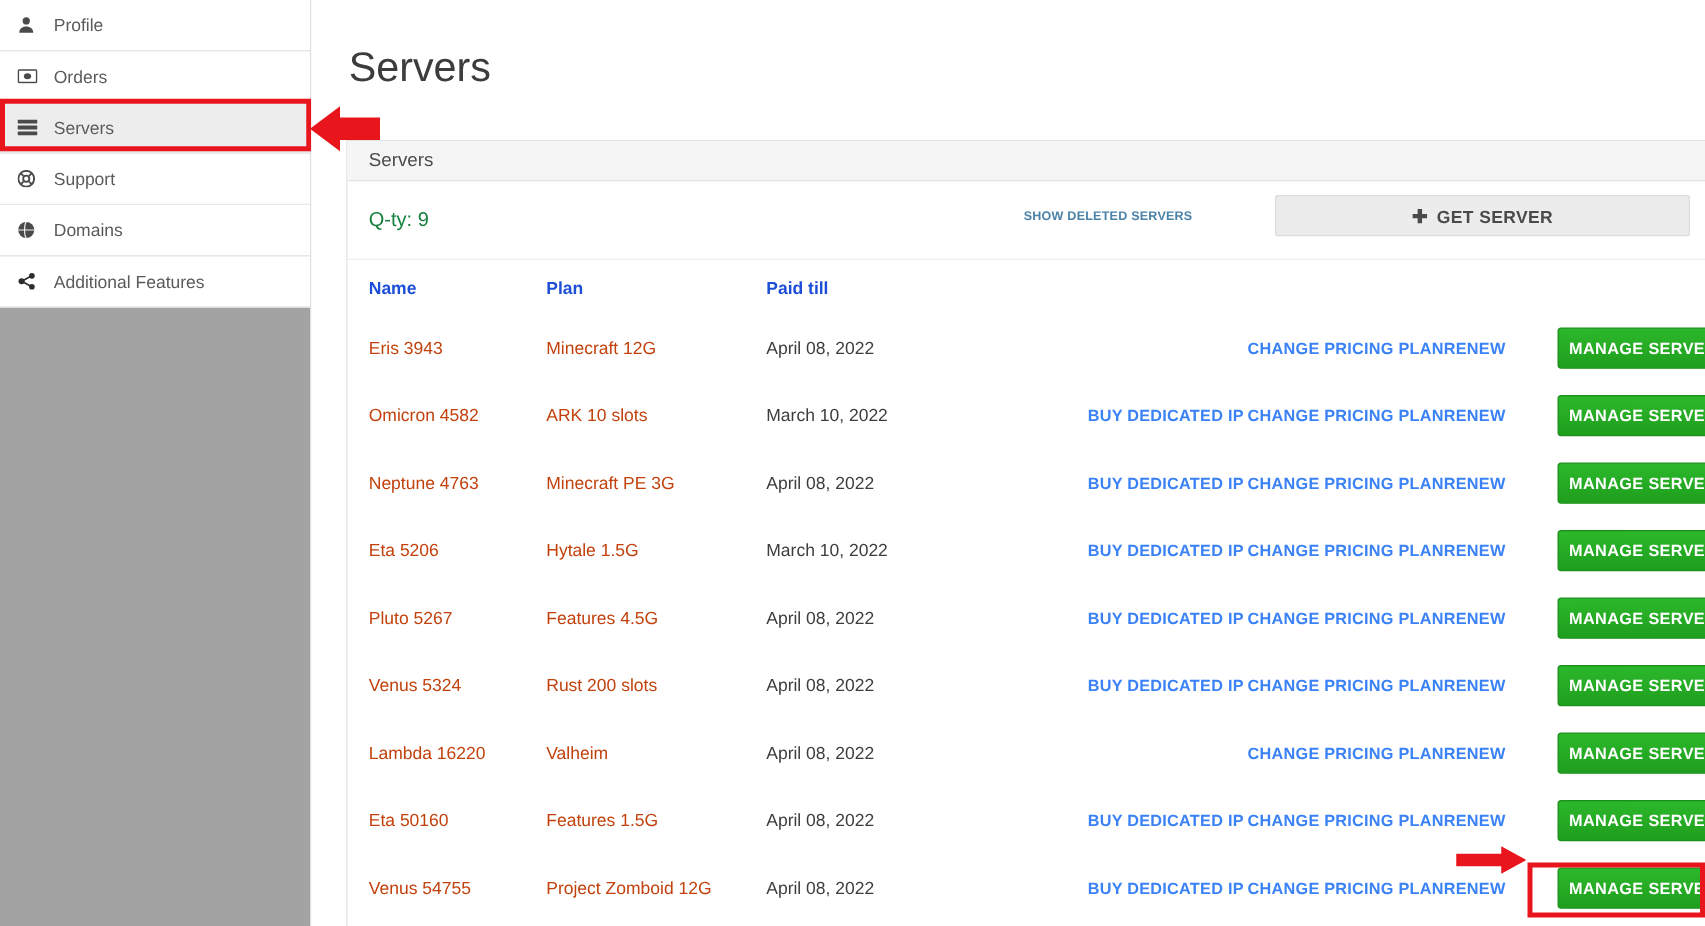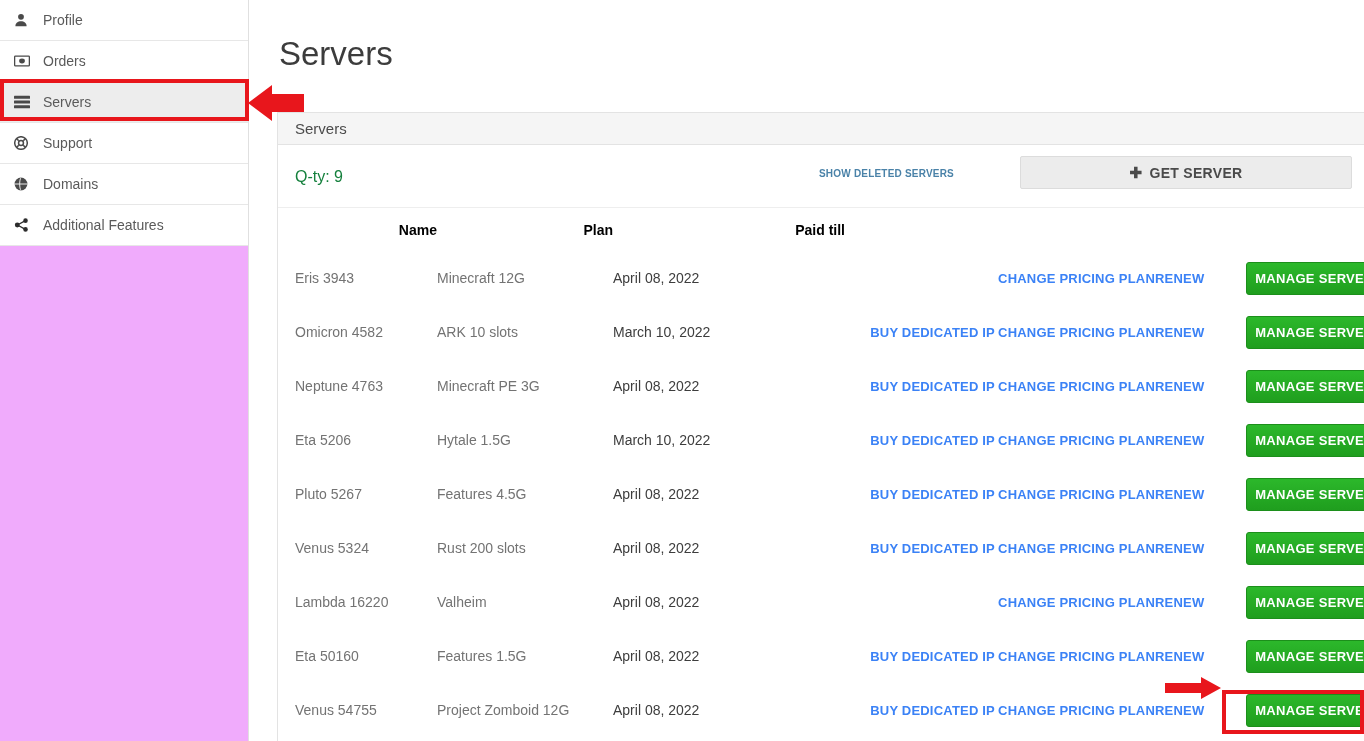--- a/index.html
+++ b/index.html
@@ -15,21 +15,21 @@
     overflow: hidden;
     background: #ffffff;
   }
 
   
   #sidebar {
     position: absolute;
     left: 0; top: 0;
     width: 249px;
     height: 741px;
-    background: #f0abfc;
+    background: #a3a3a3;
     border-right: 1px solid #e0e0e0;
     box-sizing: border-box;
   }
   .nav-item {
     position: relative;
     height: 41px;
     background: #ffffff;
     border-bottom: 1px solid #e7e7e7;
     display: flex;
     align-items: center;
@@ -153,23 +153,23 @@
   }
   #get-server .plus { font-size: 15px; margin-right: 7px; font-weight: bold; }
 
   
   table.srv {
     width: 100%;
     border-collapse: collapse;
     table-layout: fixed;
   }
   table.srv th {
-    text-align: right;
+    text-align: left;
     font-size: 14px;
-    color: #000000;
+    color: #1d4ed8;
     font-weight: bold;
     padding: 14px 0 13px 0;
     border-bottom: none;
   }
   table.srv td {
     font-size: 14px;
     padding: 0;
     height: 54px;
     vertical-align: middle;
     color: #3d3d3d;
@@ -177,21 +177,21 @@
   }
   .c-name  { width: 142px; padding-left: 17px !important; }
   .c-plan  { width: 176px; }
   .c-paid  { width: 232px; }
   .c-ip    { width: 150px; text-align: right; }
   .c-plan2 { width: 160px; text-align: right; }
   .c-renew { width: 78px;  text-align: left; }
   .c-mng   { width: 150px; text-align: right; padding-right: 2px !important; }
 
   a.link {
-    color: #737373;
+    color: #c2410c;
     text-decoration: none;
     cursor: pointer;
   }
   a.act {
     color: #3b82f6;
     text-decoration: none;
     font-size: 13px;
     font-weight: bold;
     letter-spacing: .2px;
     cursor: pointer;

